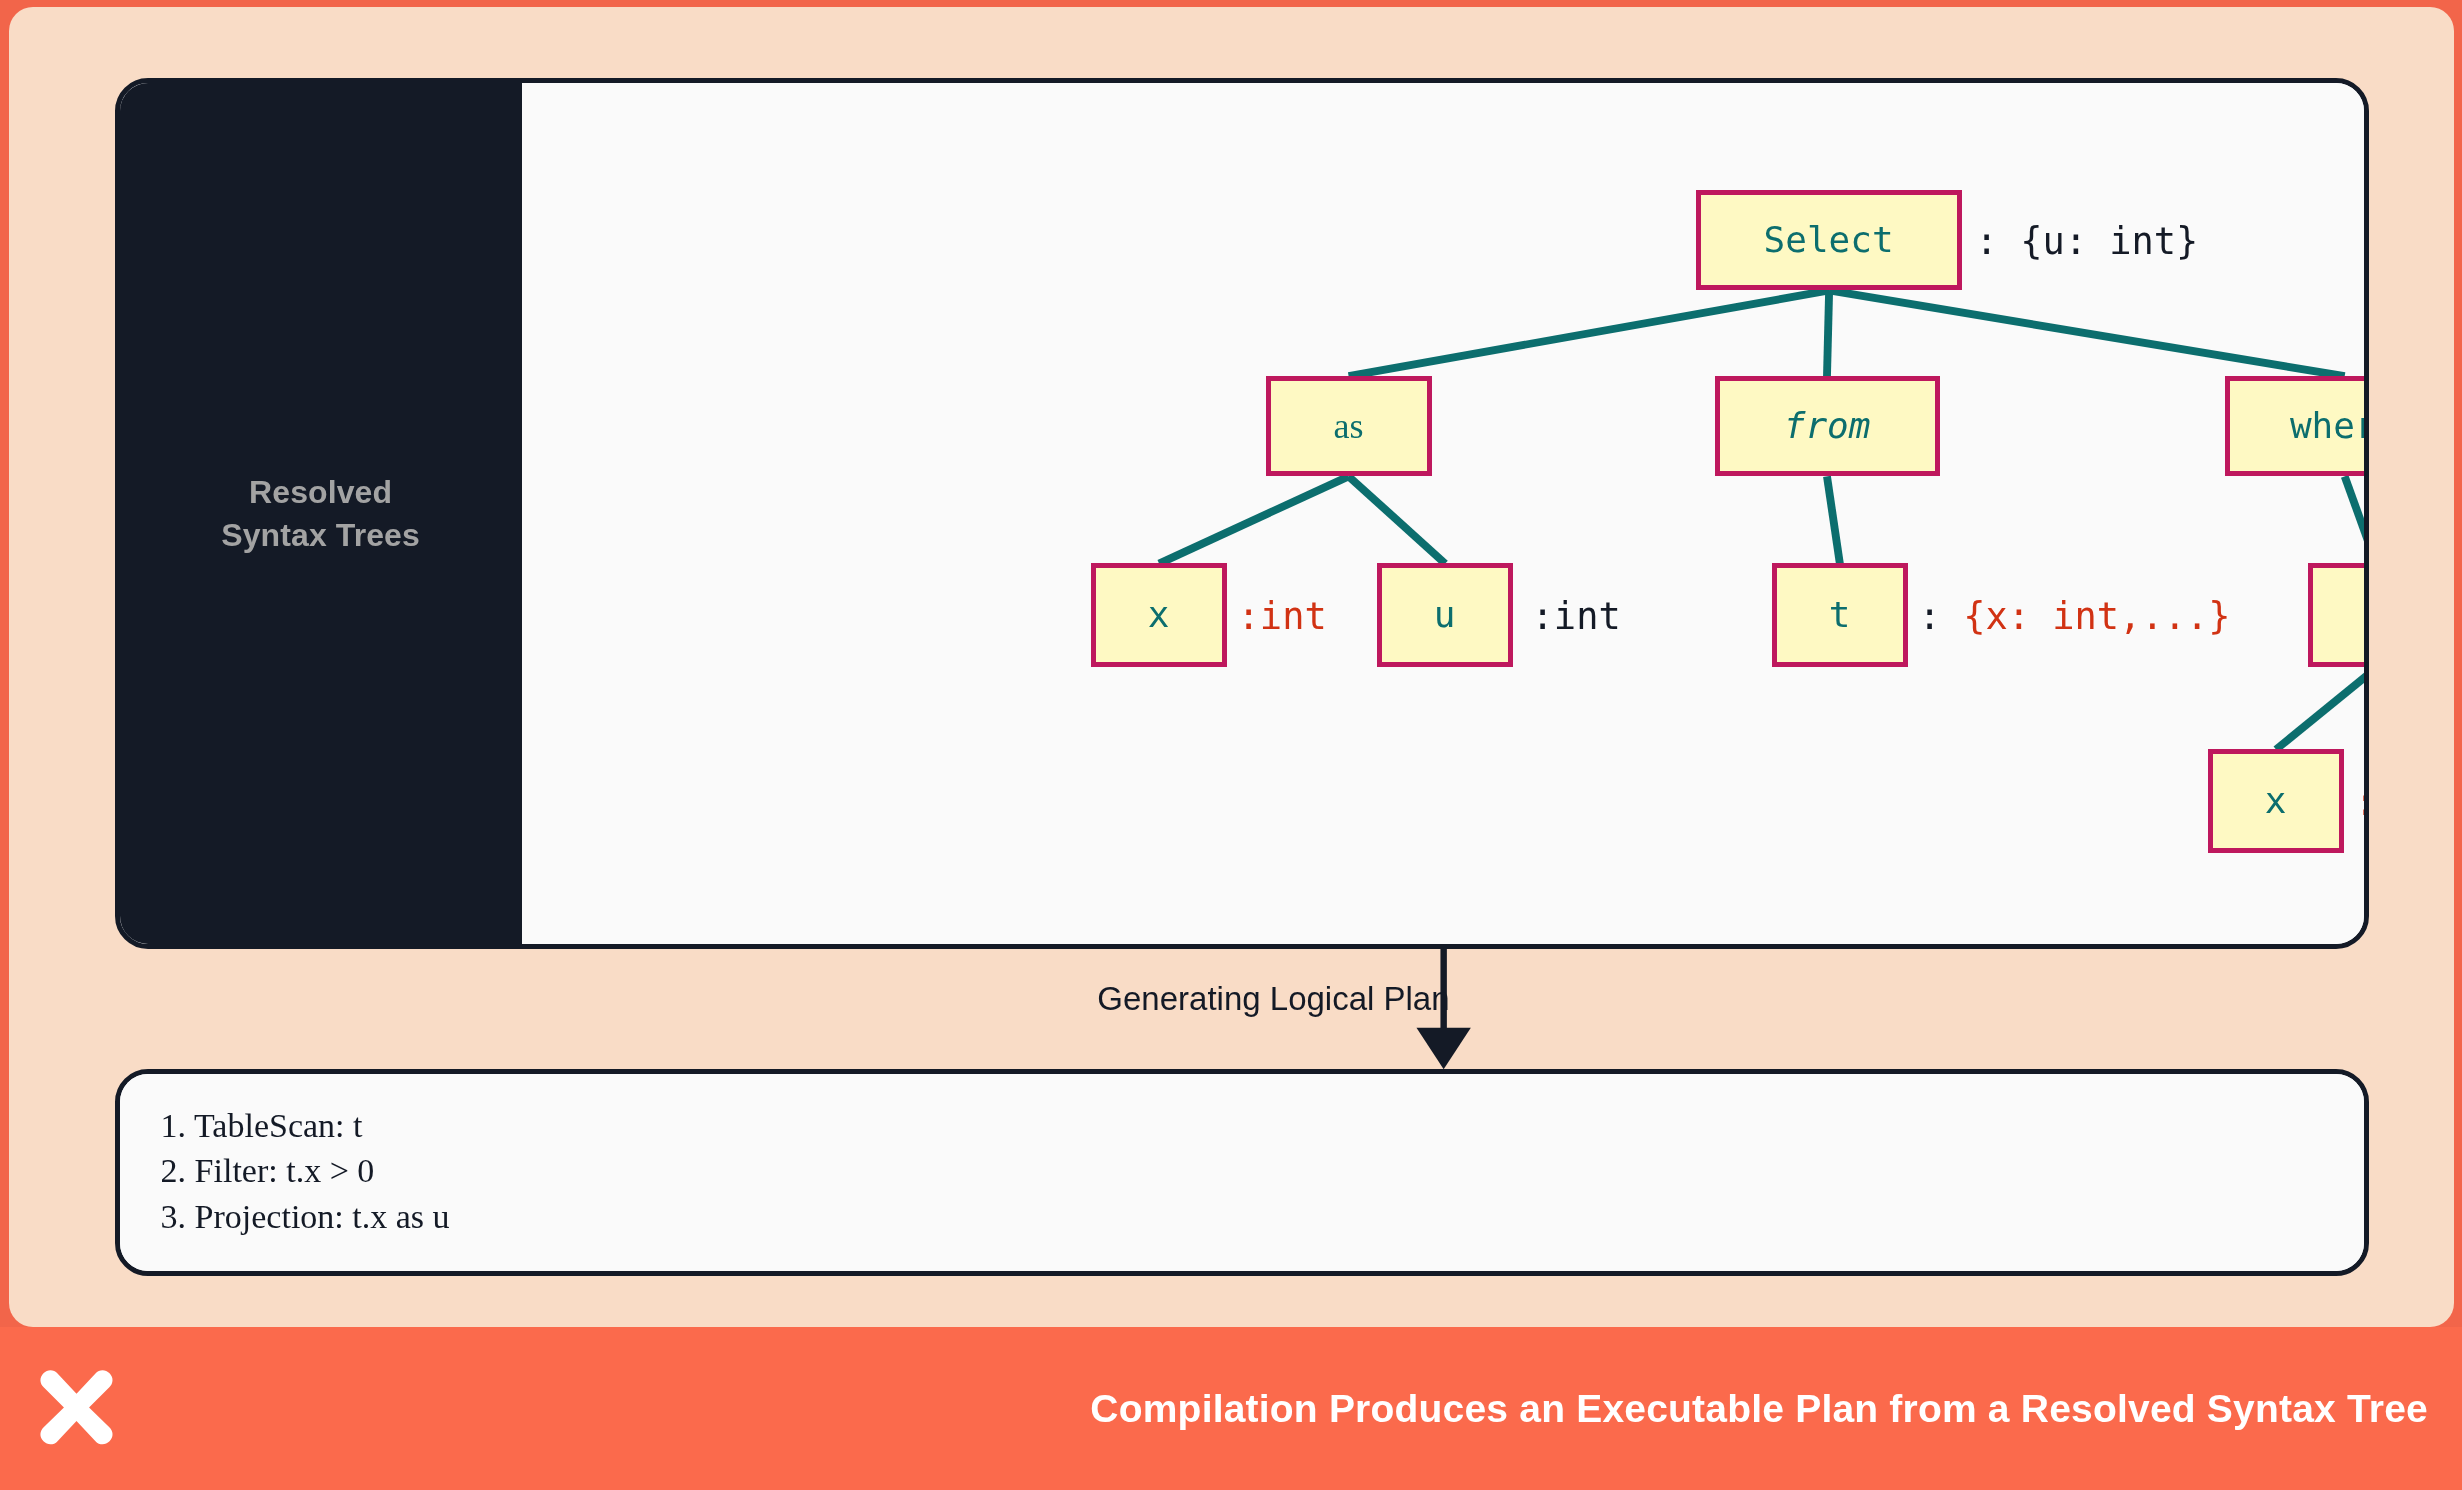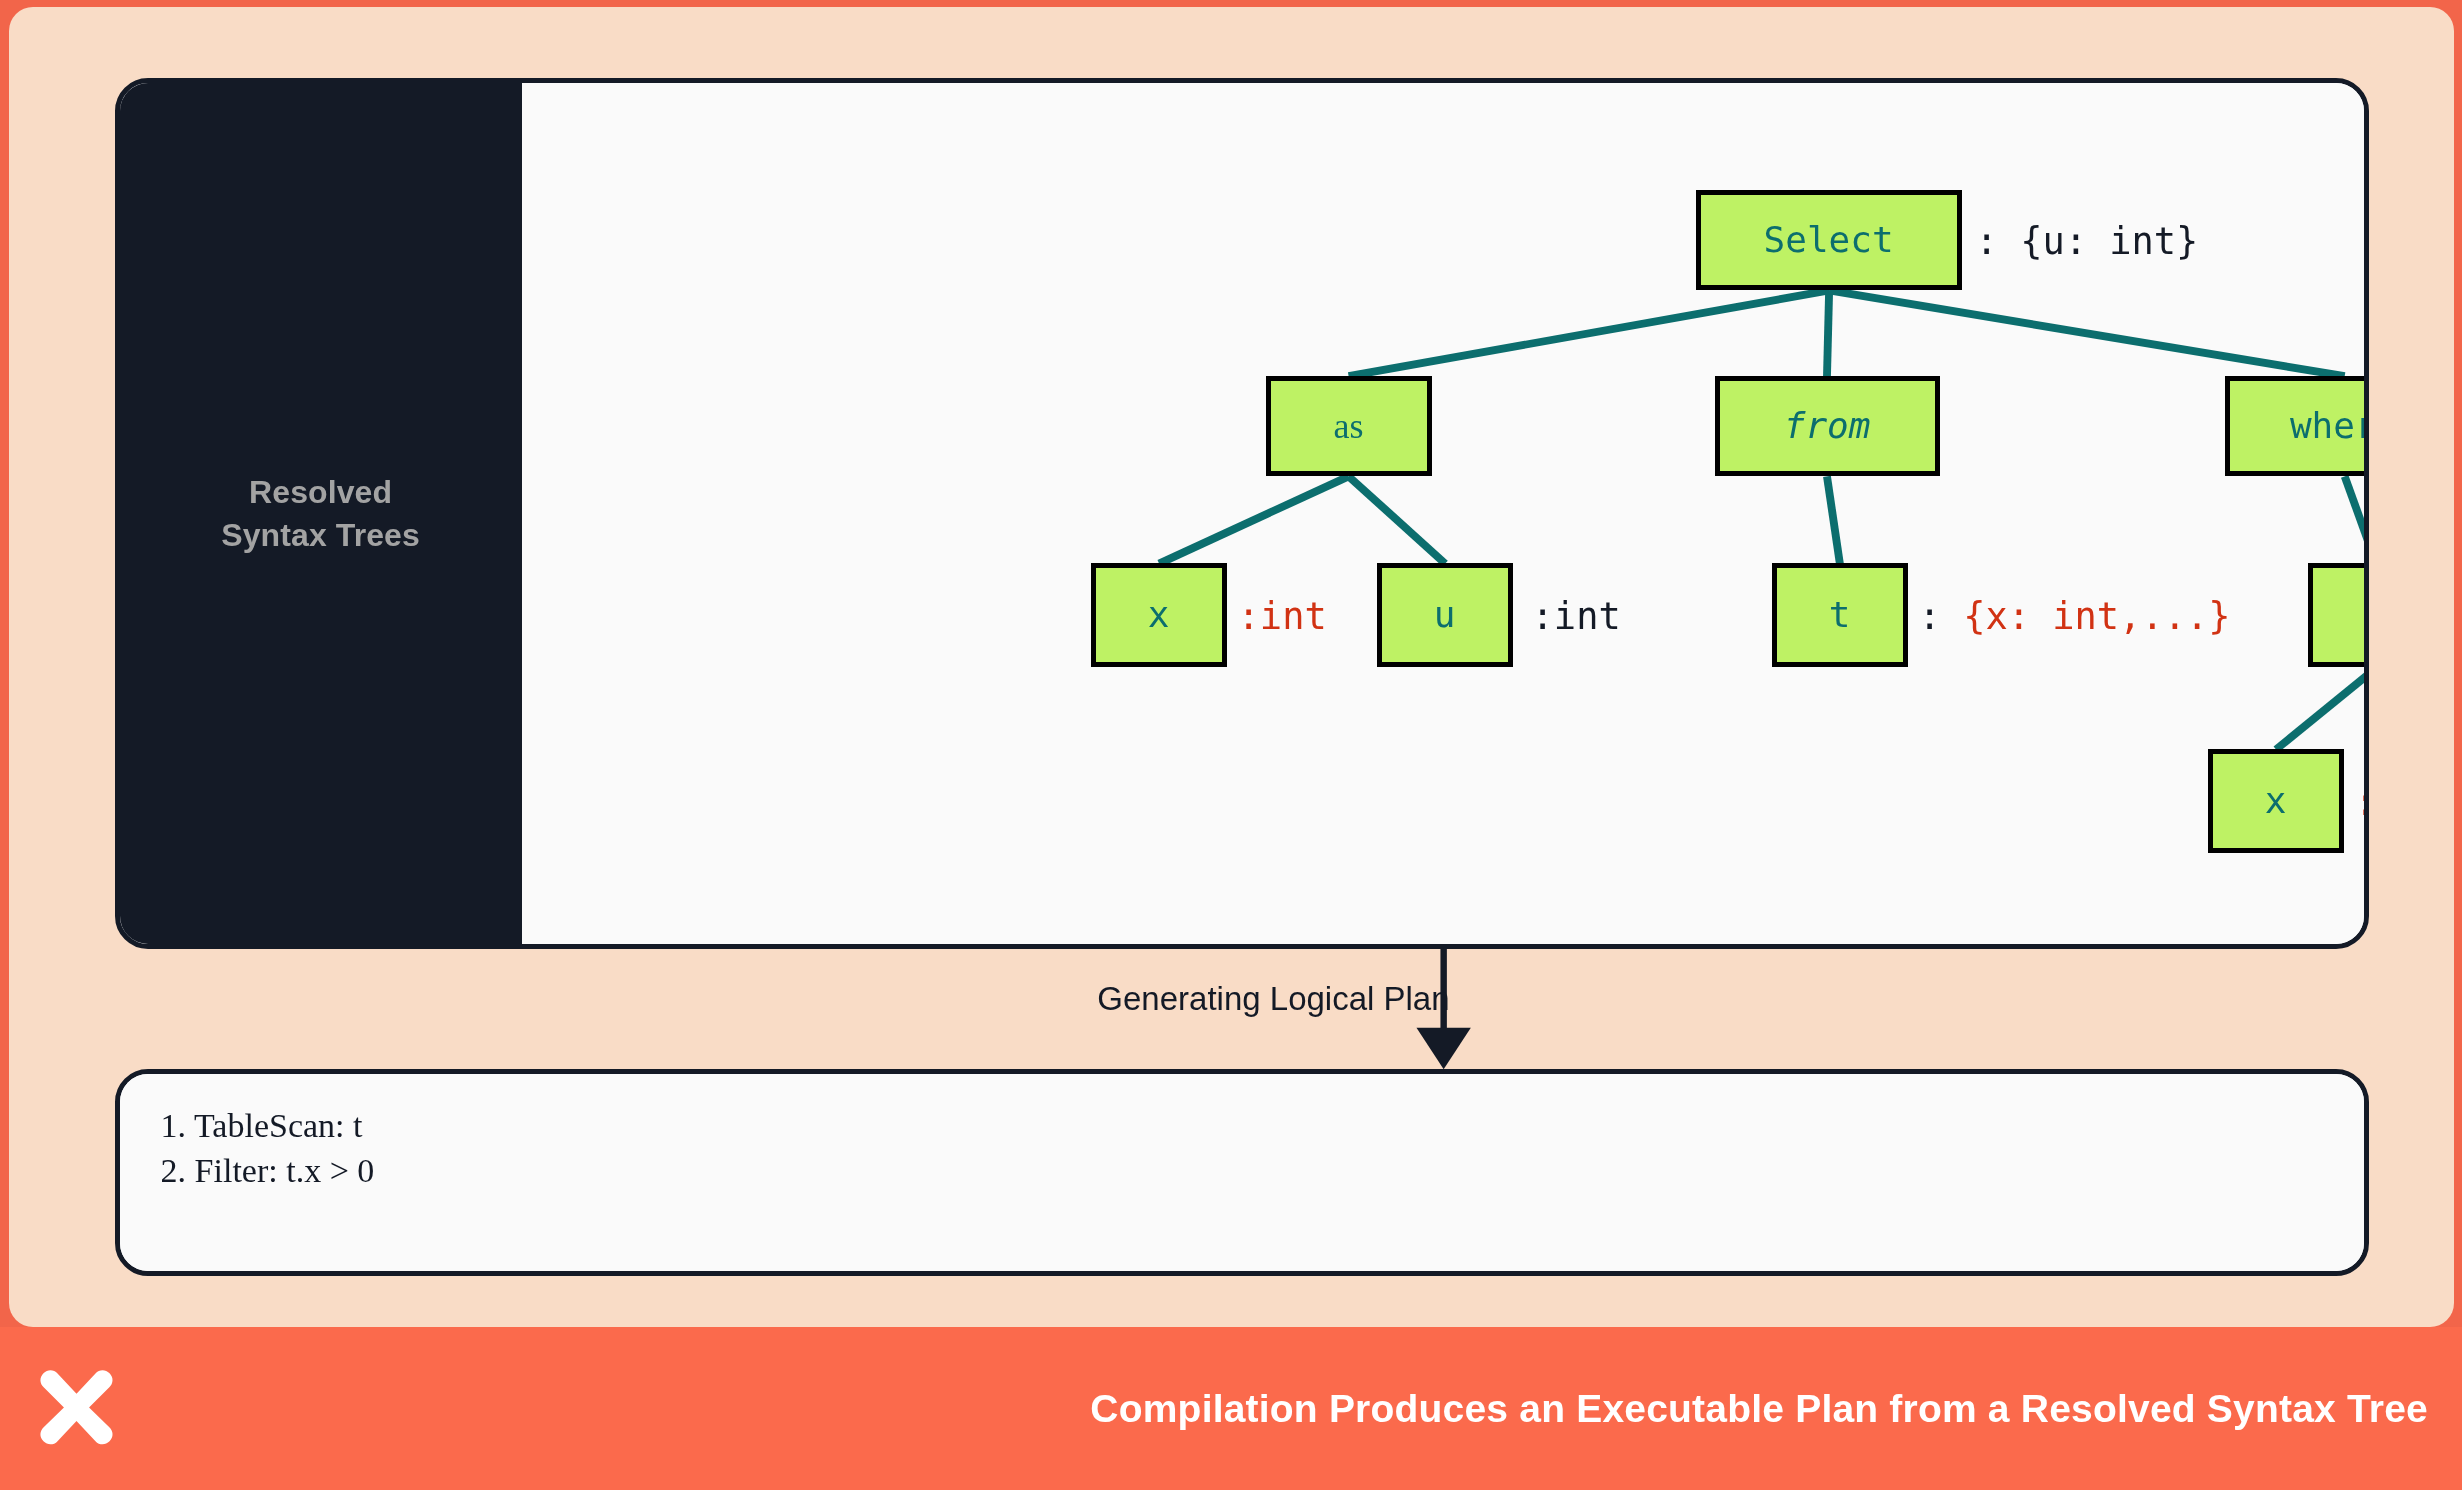--- a/index.html
+++ b/index.html
@@ -76,22 +76,22 @@
   #tree-svg {
     position: absolute;
     left: 0; top: 0;
     width: 100%;
     height: 100%;
     display: block;
   }
   .node-box {
     position: absolute;
     box-sizing: border-box;
-    border: 5px solid #000000;
-    background: #bef264;
+    border: 5px solid #be185d;
+    background: #fef9c3;
     display: flex;
     align-items: center;
     justify-content: center;
     color: #0C6E6E;
     font-family: "DejaVu Sans Mono", "Liberation Mono", monospace;
     font-size: 36px;
     line-height: 1;
   }
   .node-ann {
     position: absolute;
@@ -242,21 +242,21 @@
     <div id="connector">
       <svg id="connector-svg" viewBox="0 0 3152 176" preserveAspectRatio="none">
         <line x1="1858" y1="-10" x2="1858" y2="120" stroke="#141A26" stroke-width="9"></line>
         <polygon points="1858,168 1820,110 1896,110" fill="#141A26"></polygon>
       </svg>
       <div id="connector-label">Generating Logical Plan</div>
     </div>
 
     <section class="panel" id="plan-panel">
       <div class="panel-body">
-        <ul id="plan-list"><li>1. TableScan: t</li><li>2. Filter: t.x &gt; 0</li></ul>
+        <ul id="plan-list"><li>1. TableScan: t</li><li>2. Filter: t.x &gt; 0</li><li>3. Projection: t.x as u</li></ul>
       </div>
     </section>
 
   </div>
 
   <footer id="footer">
     <svg id="footer-logo" viewBox="0 0 100 100">
       <path fill="#FFFFFF" d="M14.5,13.2c4.6-4.6,11.1-4.1,15.1,0.2L50,35.2l20.4-21.8c4-4.3,10.5-4.8,15.1-0.2
         c4.6,4.6,4.1,11.1-0.2,15.1L63.5,49.9l21.8,21.4c4.3,4,4.8,10.5,0.2,15.1c-4.6,4.6-11.1,4.1-15.1-0.2L50,64.6L29.6,86.2
         c-4,4.3-10.5,4.8-15.1,0.2c-4.6-4.6-4.1-11.1,0.2-15.1l21.8-21.4L14.7,28.3C10.4,24.3,9.9,17.8,14.5,13.2z

